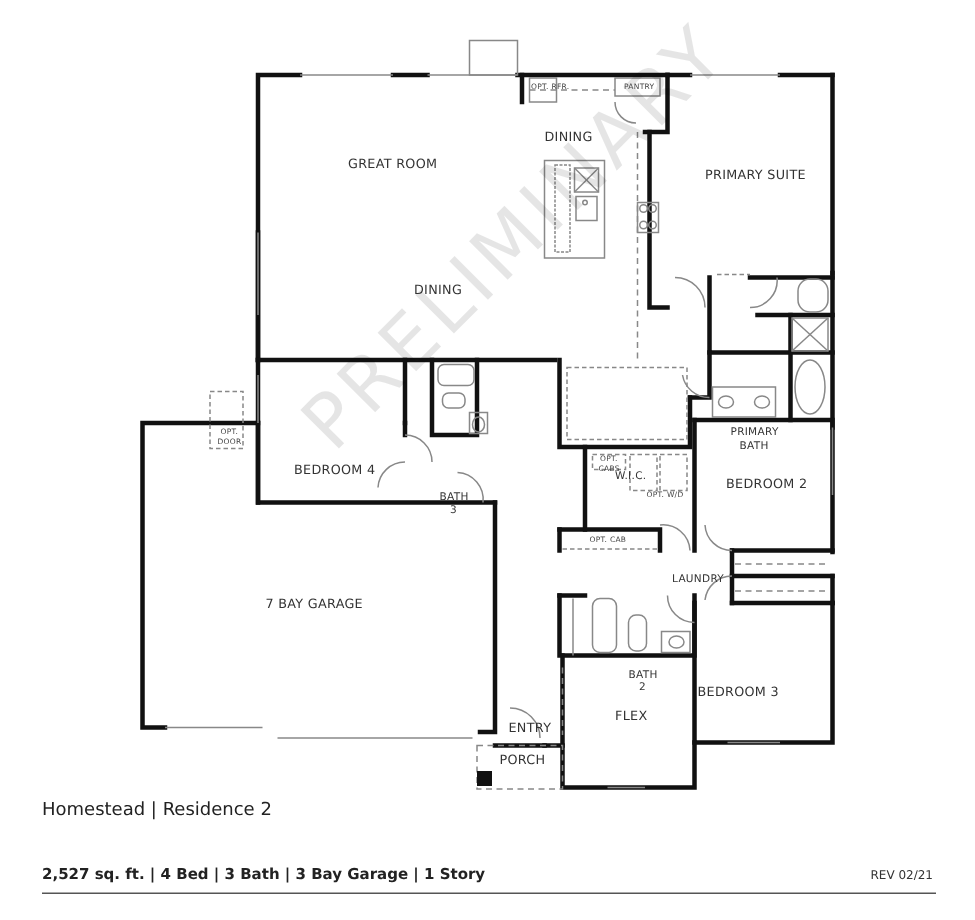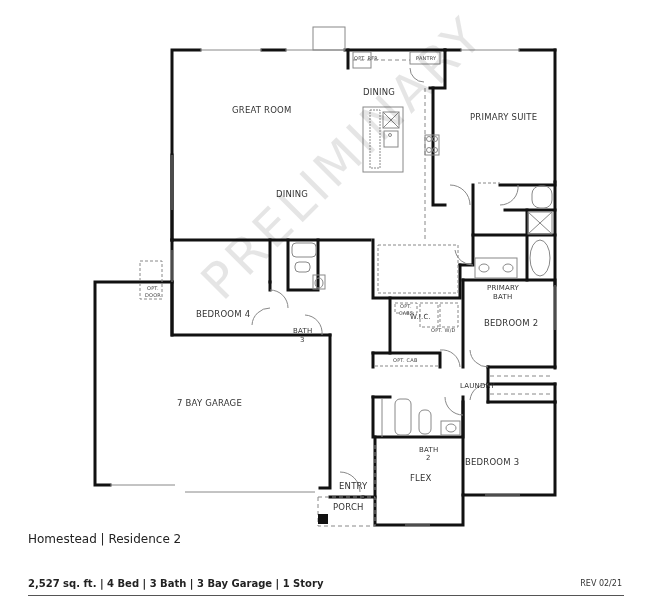--- a/index.html
+++ b/index.html
@@ -177,21 +177,21 @@
   <div class="label lbl-md" style="left:493px;top:245px;">BATH</div>
   <div class="label lbl-md" style="left:410px;top:265px;">W.I.C.</div>
   <div class="label lbl-lg" style="left:196px;top:281px;margin-top:28px;">BEDROOM 4</div>
   <div class="label lbl-md" style="left:293px;top:279px;">BATH</div>
   <div class="label lbl-md" style="left:300px;top:288px;">3</div>
   <div class="label lbl-sm" style="left:147px;top:285px;">OPT.</div>
   <div class="label lbl-sm" style="left:145px;top:292px;">DOOR</div>
   <div class="label lbl-sm" style="left:400px;top:303px;">OPT.</div>
   <div class="label lbl-sm" style="left:399px;top:310px;">CABS</div>
   <div class="label lbl-sm" style="left:431px;top:327px;">OPT. W/D</div>
-  <div class="label lbl-md" style="left:424px;top:334px;padding-left:36px;">LAUNDRY</div>
+  <div class="label lbl-md" style="left:412px;top:334px;padding-left:36px;">LAUNDRY</div>
   <div class="label lbl-sm" style="left:393px;top:357px;">OPT. CAB</div>
   <div class="label lbl-lg" style="left:484px;top:318px;">BEDROOM 2</div>
   <div class="label lbl-lg" style="left:177px;top:398px;">7 BAY GARAGE</div>
   <div class="label lbl-md" style="left:419px;top:398px;">BATH</div>
   <div class="label lbl-md" style="left:426px;top:406px;">2</div>
   <div class="label lbl-lg" style="left:339px;top:453px;margin-top:28px;">ENTRY</div>
   <div class="label lbl-lg" style="left:410px;top:473px;">FLEX</div>
   <div class="label lbl-lg" style="left:465px;top:442px;margin-top:15px;">BEDROOM 3</div>
   <div class="label lbl-lg" style="left:333px;top:502px;">PORCH</div>
 </div>

